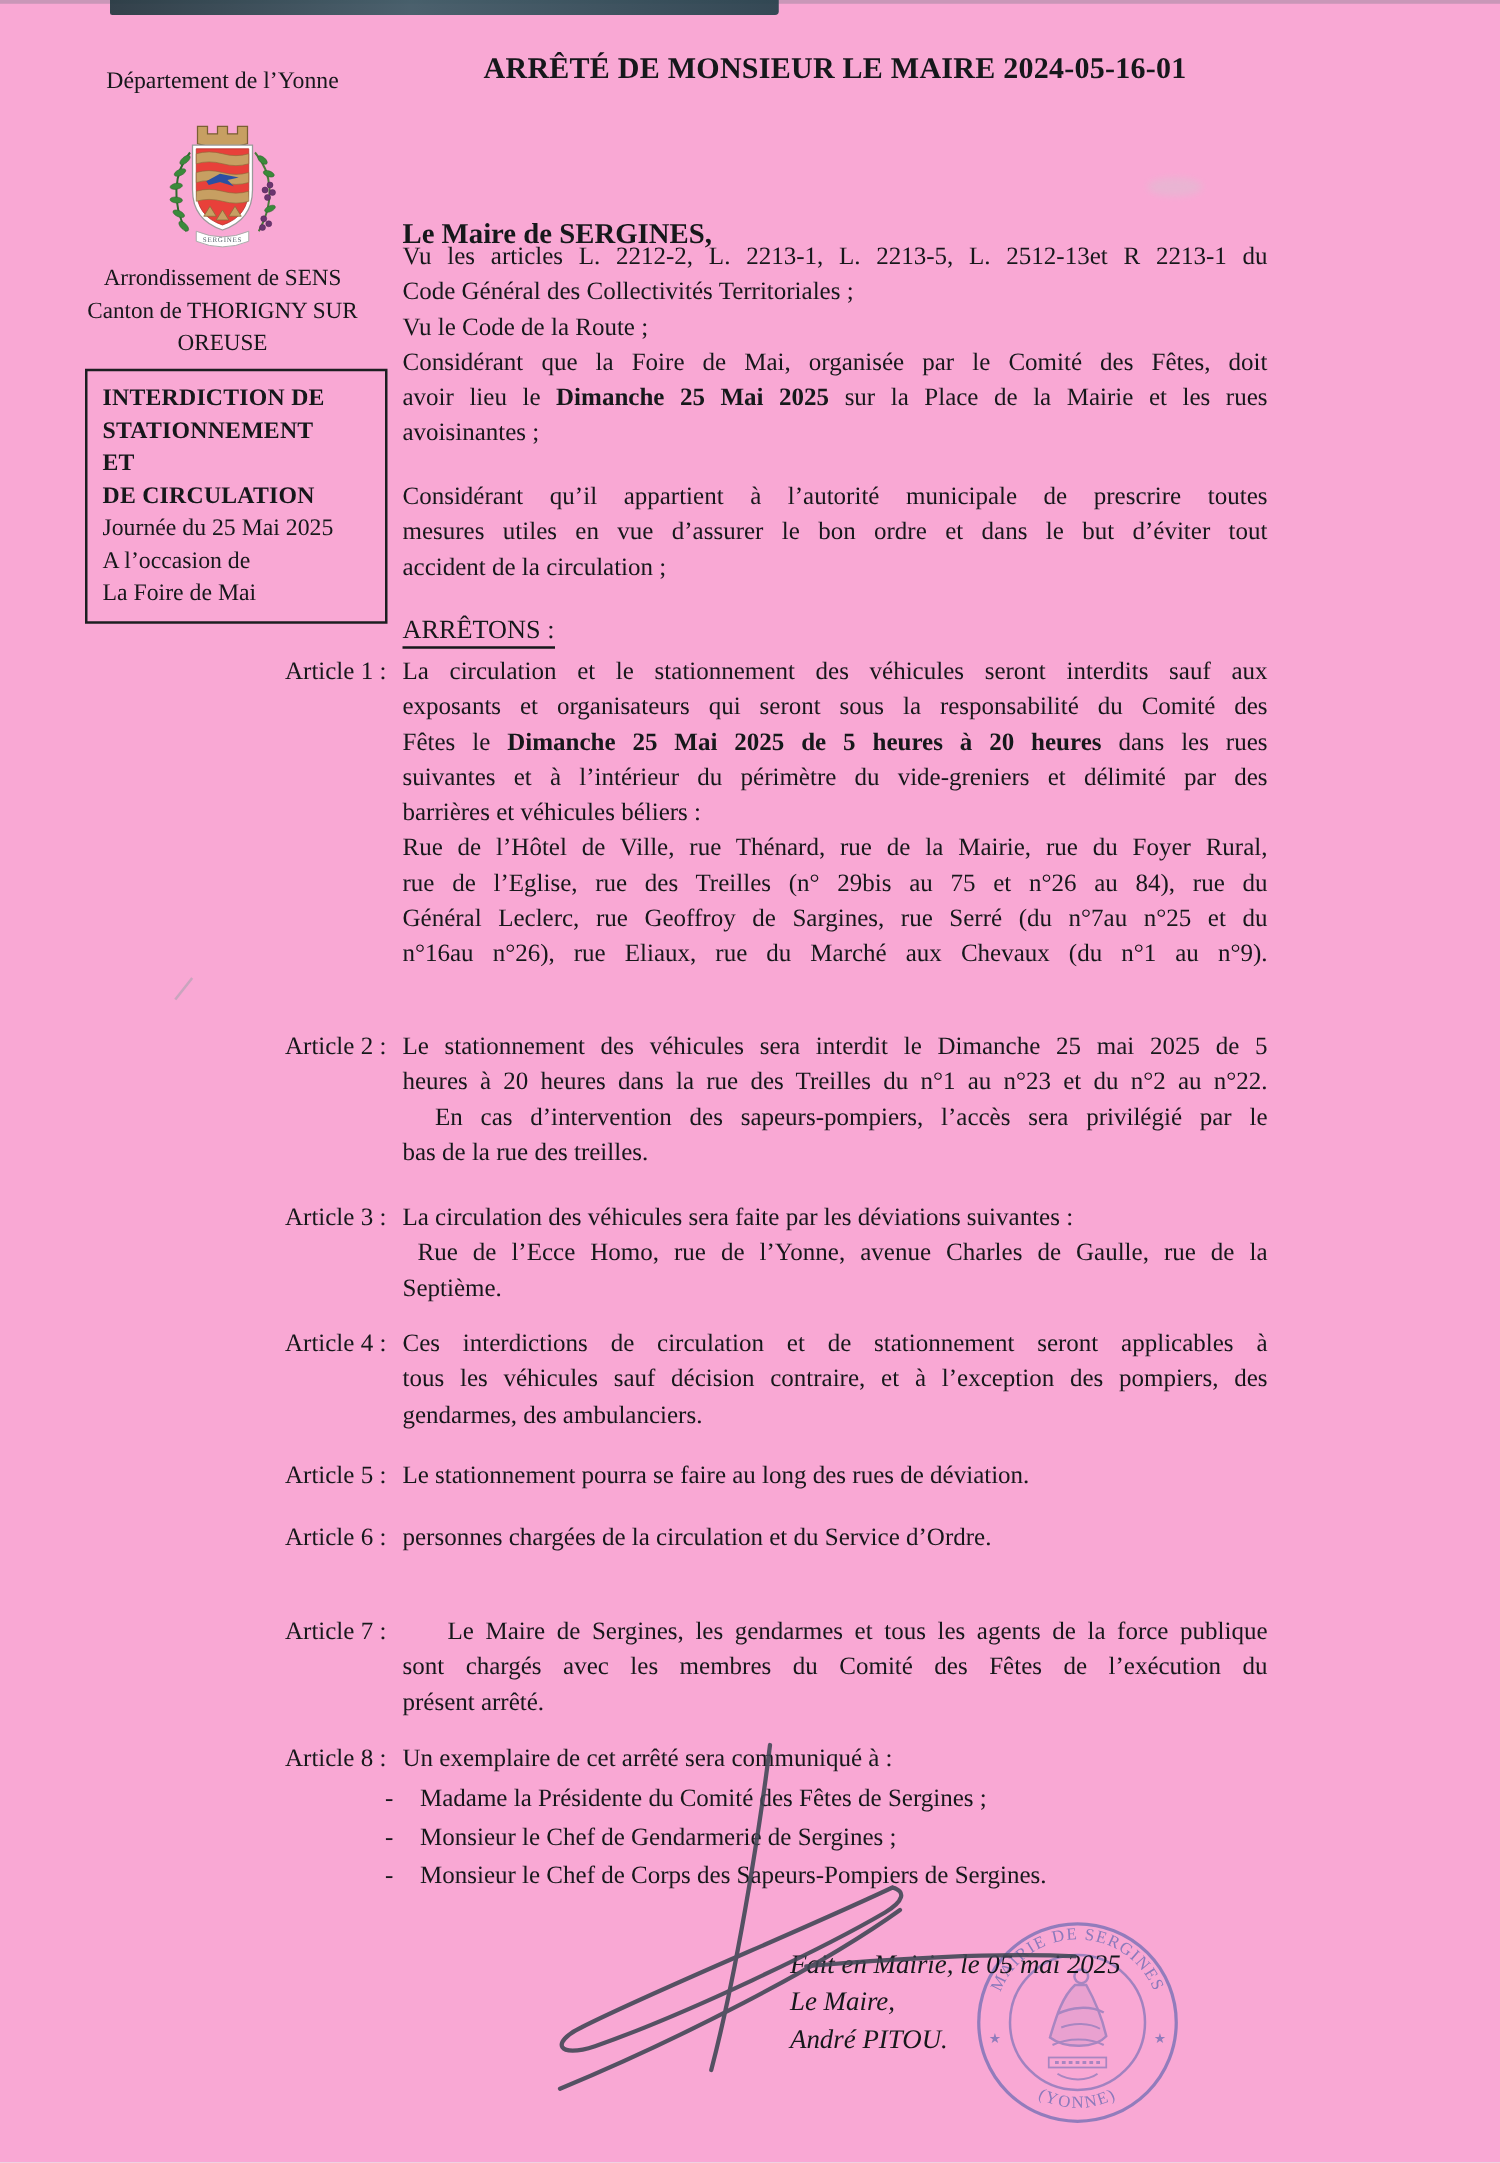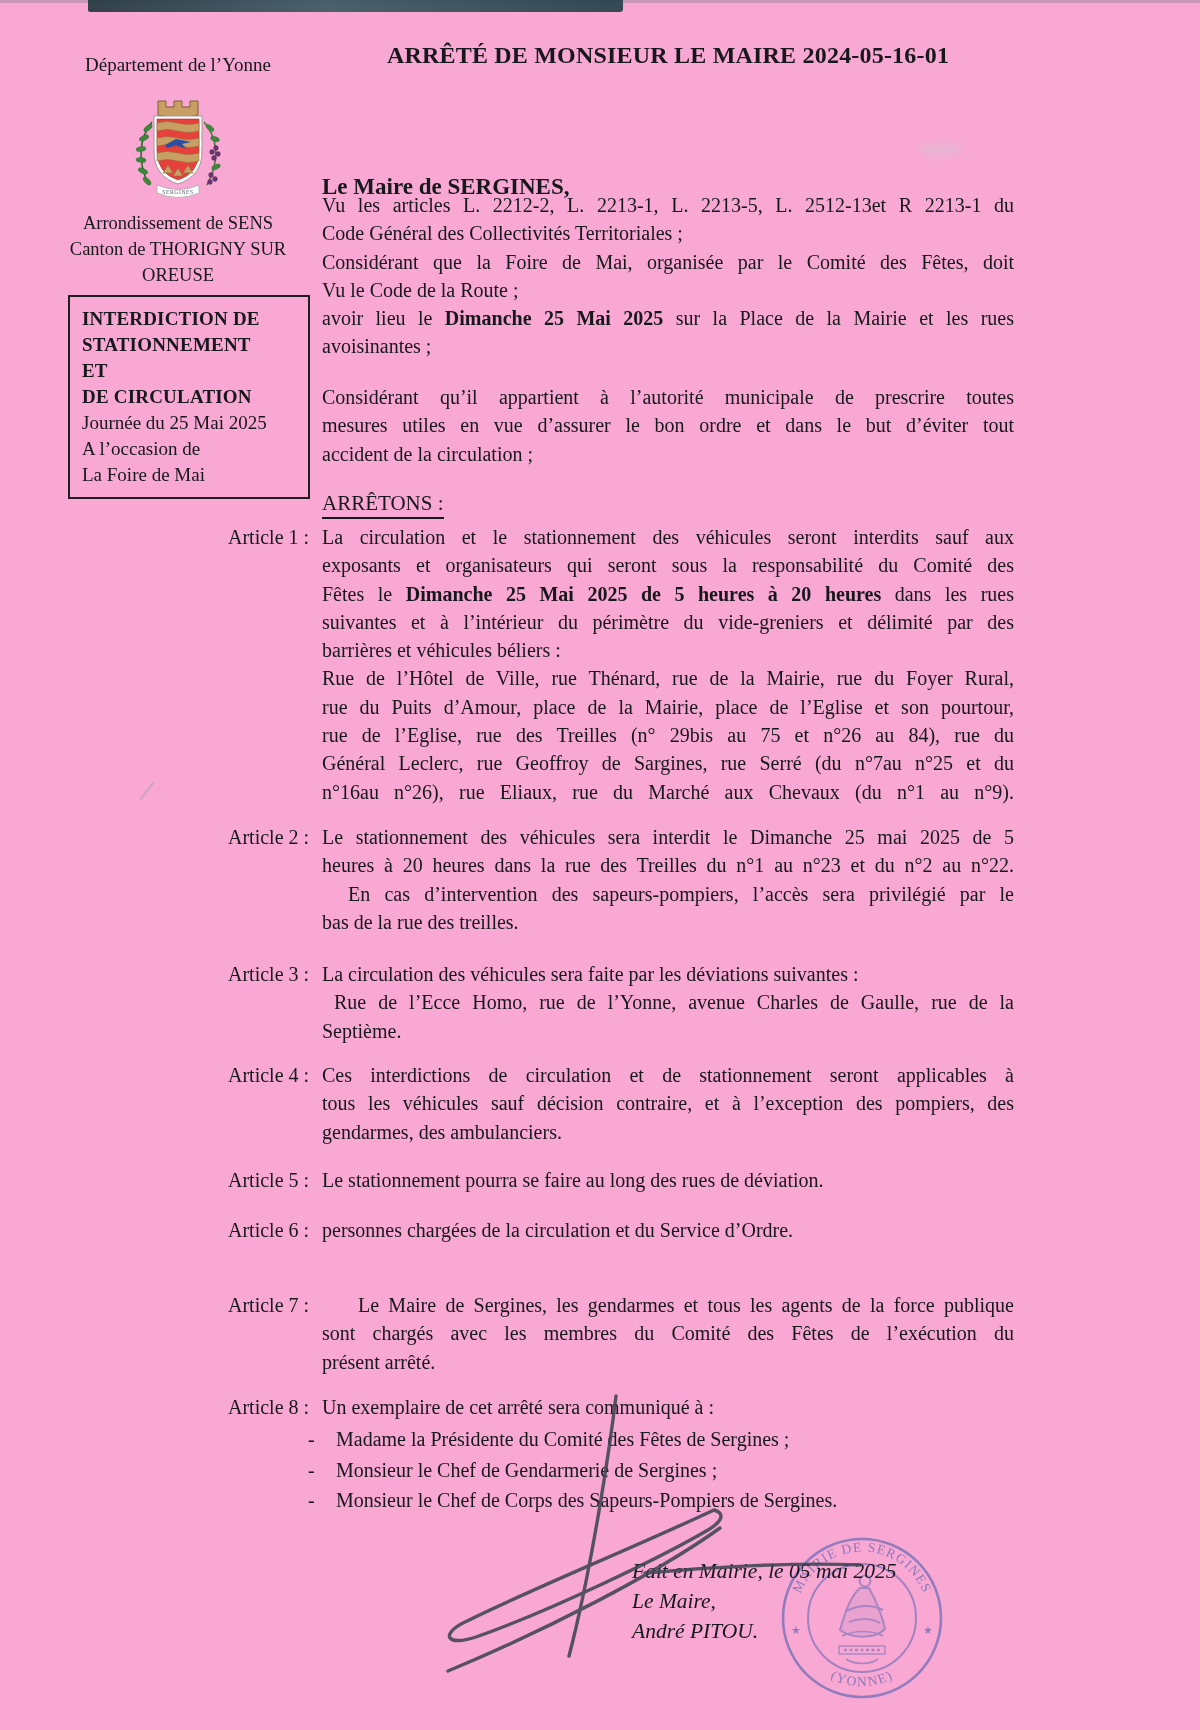--- a/index.html
+++ b/index.html
@@ -126,22 +126,22 @@
   </div>
 
   <div class="doc-title">ARRÊTÉ DE MONSIEUR LE MAIRE 2024-05-16-01</div>
   <div class="salutation">Le Maire de SERGINES,</div>
 
   <div class="block" style="top:191px">
     <div>
 
     <div class="line just"><span class="inner" style="white-space: normal;">Vu les articles L. 2212-2, L. 2213-1, L. 2213-5, L. 2512-13et R 2213-1 du</span></div>
         <div class="line"><span class="inner">Code Général des Collectivités Territoriales ;</span></div>
+        <div class="line"><span class="inner">Vu le Code de la Route ;</span></div>
         <div class="line just"><span class="inner" style="white-space: normal;">Considérant que la Foire de Mai, organisée par le Comité des Fêtes, doit</span></div>
-        <div class="line"><span class="inner">Vu le Code de la Route ;</span></div>
         <div class="line just"><span class="inner" style="white-space: normal;">avoir lieu le <b>Dimanche 25 Mai 2025</b> sur la Place de la Mairie et les rues</span></div>
         <div class="line"><span class="inner">avoisinantes ;</span></div>
       </div>
   </div>
 
   <div class="block" style="top:383px">
     <div>
 
     <div class="line just"><span class="inner" style="white-space: normal;">Considérant qu’il appartient à l’autorité municipale de prescrire toutes</span></div>
         <div class="line just"><span class="inner" style="white-space: normal;">mesures utiles en vue d’assurer le bon ordre et dans le but d’éviter tout</span></div>
@@ -156,21 +156,20 @@
   <div class="art" style="top:523px">
     <div class="lbl">Article 1 :</div>
     <div>
 
     <div class="line just"><span class="inner" style="white-space: normal;">La circulation et le stationnement des véhicules seront interdits sauf aux</span></div>
         <div class="line just"><span class="inner" style="white-space: normal;">exposants et organisateurs qui seront sous la responsabilité du Comité des</span></div>
         <div class="line just"><span class="inner" style="white-space: normal;">Fêtes le <b>Dimanche 25 Mai 2025 de 5 heures à 20 heures</b> dans les rues</span></div>
         <div class="line just"><span class="inner" style="white-space: normal;">suivantes et à l’intérieur du périmètre du vide-greniers et délimité par des</span></div>
         <div class="line"><span class="inner">barrières et véhicules béliers :</span></div>
         <div class="line just"><span class="inner" style="white-space: normal;">Rue de l’Hôtel de Ville, rue Thénard, rue de la Mairie, rue du Foyer Rural,</span></div>
-        <div class="line just"><span class="inner" style="white-space: normal;">rue du Puits d’Amour, place de la Mairie, place de l’Eglise et son pourtour,</span></div>
         <div class="line just"><span class="inner" style="white-space: normal;">rue de l’Eglise, rue des Treilles (n° 29bis au 75 et n°26 au 84), rue du</span></div>
         <div class="line just"><span class="inner" style="white-space: normal;">Général Leclerc, rue Geoffroy de Sargines, rue Serré (du n°7au n°25 et du</span></div>
         <div class="line just"><span class="inner" style="white-space: normal;">n°16au n°26), rue Eliaux, rue du Marché aux Chevaux (du n°1 au n°9).</span></div>
       </div>
   </div>
 
   <div class="art" style="top:823px">
     <div class="lbl">Article 2 :</div>
     <div>
 

